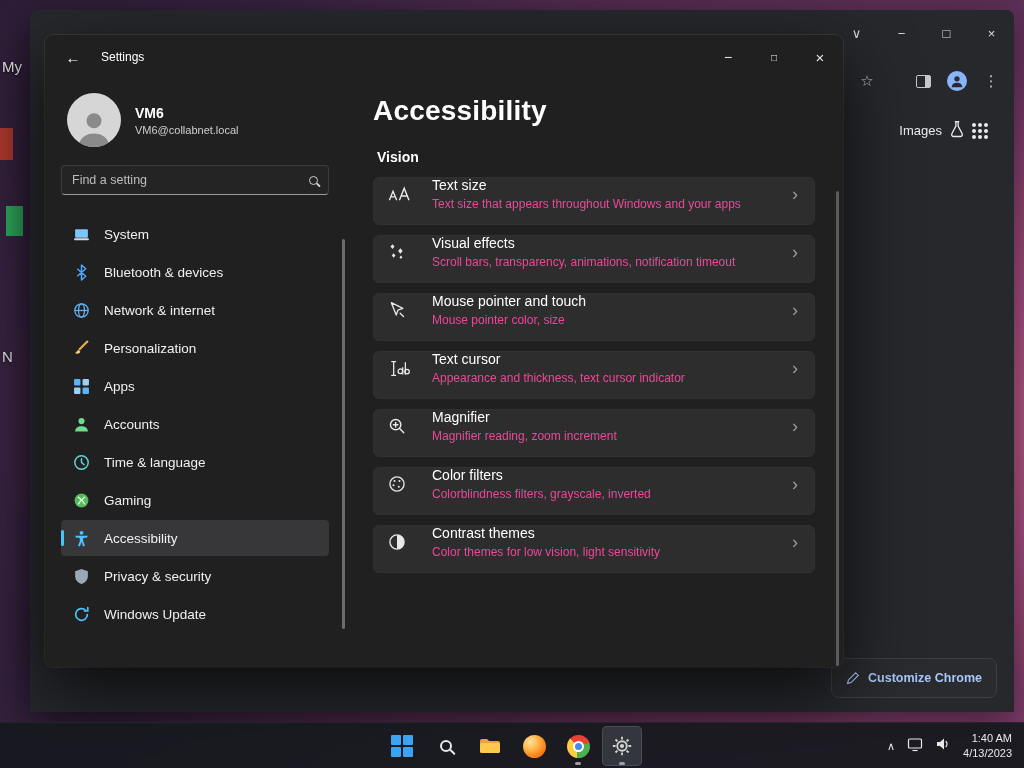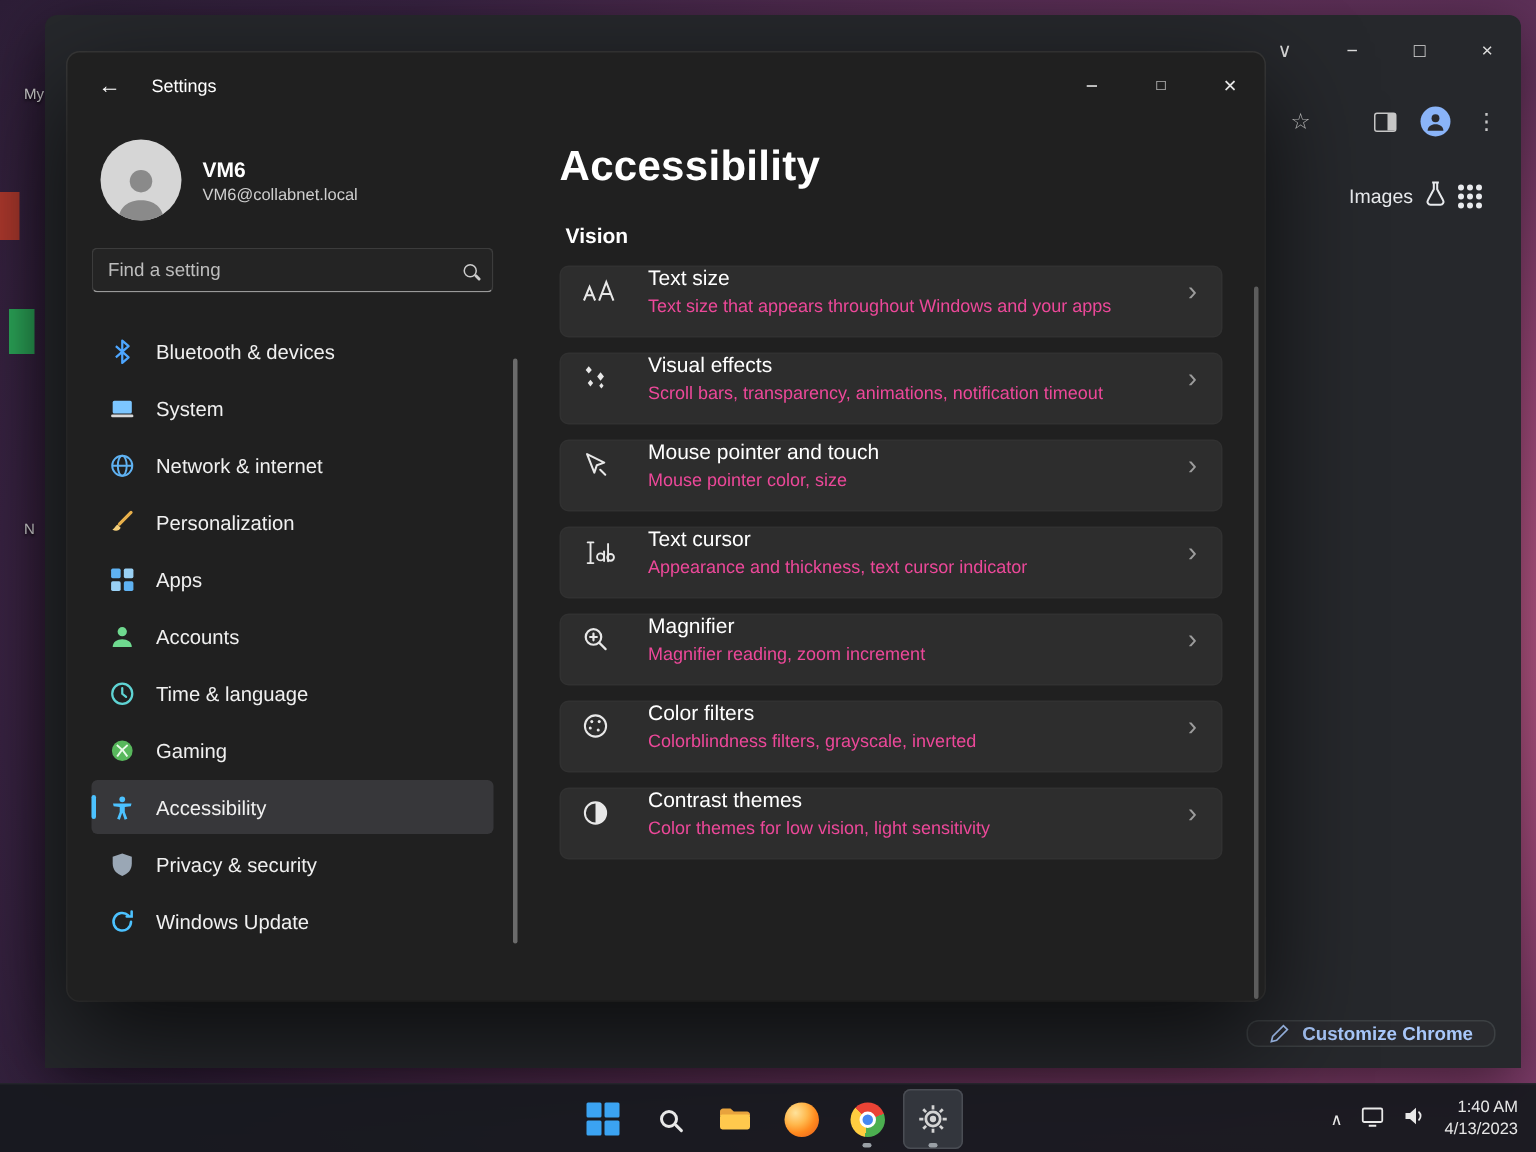--- a/index.html
+++ b/index.html
@@ -4,41 +4,41 @@
 <style>
   * { box-sizing:border-box; margin:0; padding:0; }
   html,body { width:1024px; height:768px; }
   body {
     position:relative; overflow:hidden;
     font-family:"Liberation Sans", sans-serif;
     background:
       radial-gradient(130% 110% at 88% 55%, #c9608f 0%, #a14a7c 22%, #6a3560 45%, #3a2444 68%, #221a2c 100%);
   }
   
-  .desk-label { position:absolute; color:#f0f0f0; font-size:10px; text-shadow:0 1px 2px rgba(0,0,0,.8);margin-left:14px; }
+  .desk-label { position:absolute; color:#f0f0f0; font-size:15px; text-shadow:0 1px 2px rgba(0,0,0,.8); }
   .frag { position:absolute; }
   
   .browser {
     position:absolute; left:30px; top:10px; width:984px; height:702px;
     background:#26282c; border-radius:8px 8px 0 0;
     box-shadow:0 10px 40px rgba(0,0,0,.55);
   }
   .b-controls { position:absolute; top:9px; right:0; display:flex; color:#dcdcdc; }
   .b-controls .wbtn { width:45px; height:28px; display:flex; align-items:center; justify-content:center; font-size:13px; }
   .b-toolbar { position:absolute; top:58px; right:12px; height:26px; display:flex; align-items:center; gap:12px; color:#c7c7c7; }
   .b-toolbar .tico { width:22px; height:22px; display:flex; align-items:center; justify-content:center; font-size:15px; }
   .spacer10 { width:10px; }
   .panel-ico { width:15px; height:13px; border:1.4px solid #c7c7c7; border-radius:2px; position:relative; }
   .panel-ico::after { content:""; position:absolute; right:0; top:0; bottom:0; width:5px; background:#c7c7c7; }
   .avatar-mini { width:20px; height:20px; border-radius:50%; background:#8ab4f8; display:flex; align-items:center; justify-content:center; overflow:hidden; }
   .b-row2 { position:absolute; top:110px; right:26px; display:flex; align-items:center; gap:6px; color:#e8eaed; font-size:13px; }
   .apps-grid { display:grid; grid-template-columns:repeat(3,4px); grid-template-rows:repeat(3,4px); gap:2px; }
   .apps-grid i { background:#e8eaed; border-radius:50%; }
   .customize {
-    position:absolute; right:17px; bottom:14px; height:18px;
+    position:absolute; right:17px; bottom:14px; height:40px;
     display:flex; align-items:center; gap:8px; padding:0 14px;
     background:#2a2b2f; border:1px solid #3c4043; border-radius:8px;
     color:var(--chrome-link,#a8c7fa); font-size:12.5px; font-weight:bold;
   }
   
   .swin {
     position:absolute; left:45px; top:35px; width:798px; height:632px;
     background:#202020; color:#fff; border-radius:8px; overflow:hidden;
     box-shadow:0 25px 70px rgba(0,0,0,.7), 0 0 0 1px #3a3a3a;
     display:flex; flex-direction:column;
@@ -187,34 +187,34 @@
           <div class="u-email">VM6@collabnet.local</div>
         </span>
       </div>
       <div class="searchbox">
         <input type="text" placeholder="Find a setting" style="">
         <span class="lens"></span>
       </div>
       <div class="nav">
         <div class="nav-item">
           <span class="nav-ico">
-              <svg viewBox="0 0 16 16" fill="none" stroke="#4da6ff" stroke-width="1.4" stroke-linejoin="round">
-                <path d="M4 4.5l8 7L8 15V1l4 3.5-8 7"></path>
-              </svg>
-            </span>
-          <span>Bluetooth &amp; devices</span>
-        </div>
-        <div class="nav-item">
-          <span class="nav-ico">
               <svg viewBox="0 0 16 16">
                 <rect x="2" y="3" width="12" height="8" rx="1" fill="#7cc6ff"></rect>
                 <rect x="1" y="11.6" width="14" height="1.8" rx="0.9" fill="#d9d9d9"></rect>
               </svg>
             </span>
           <span>System</span>
+        </div>
+        <div class="nav-item">
+          <span class="nav-ico">
+              <svg viewBox="0 0 16 16" fill="none" stroke="#4da6ff" stroke-width="1.4" stroke-linejoin="round">
+                <path d="M4 4.5l8 7L8 15V1l4 3.5-8 7"></path>
+              </svg>
+            </span>
+          <span>Bluetooth &amp; devices</span>
         </div>
         <div class="nav-item">
           <span class="nav-ico">
               <svg viewBox="0 0 16 16" fill="none" stroke="#5fb2f2" stroke-width="1.2">
                 <circle cx="8" cy="8" r="6.3"></circle>
                 <ellipse cx="8" cy="8" rx="2.8" ry="6.3"></ellipse>
                 <path d="M1.7 8h12.6"></path>
               </svg>
             </span>
           <span>Network &amp; internet</span>

